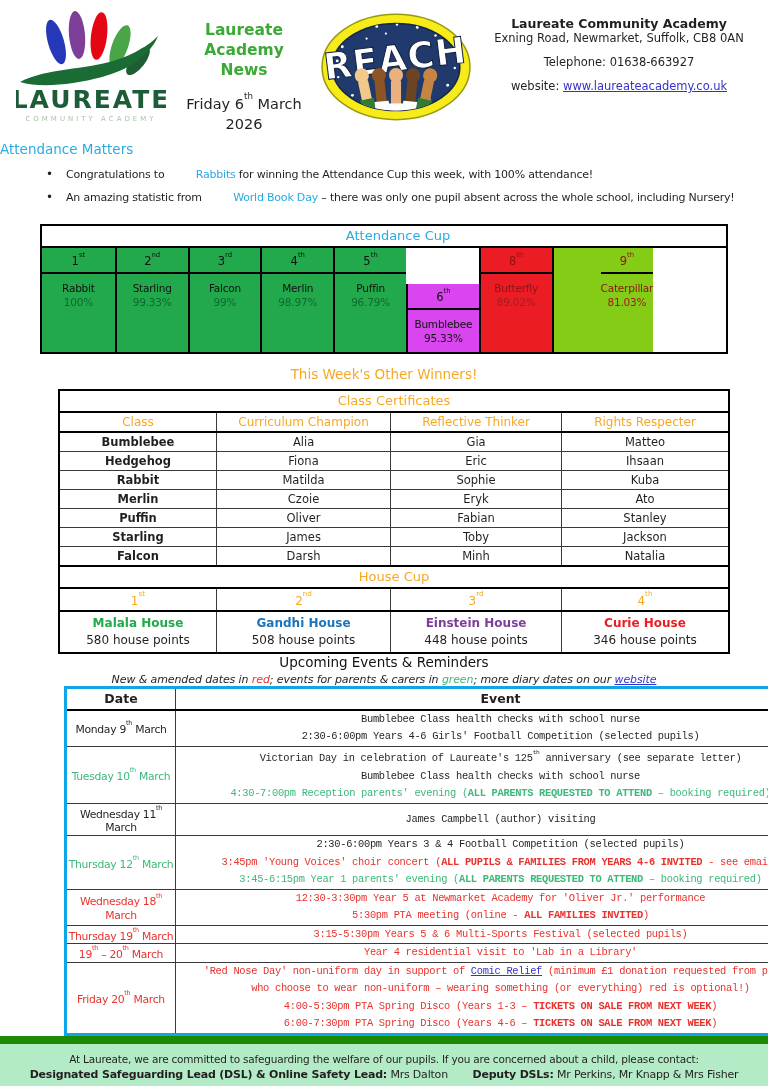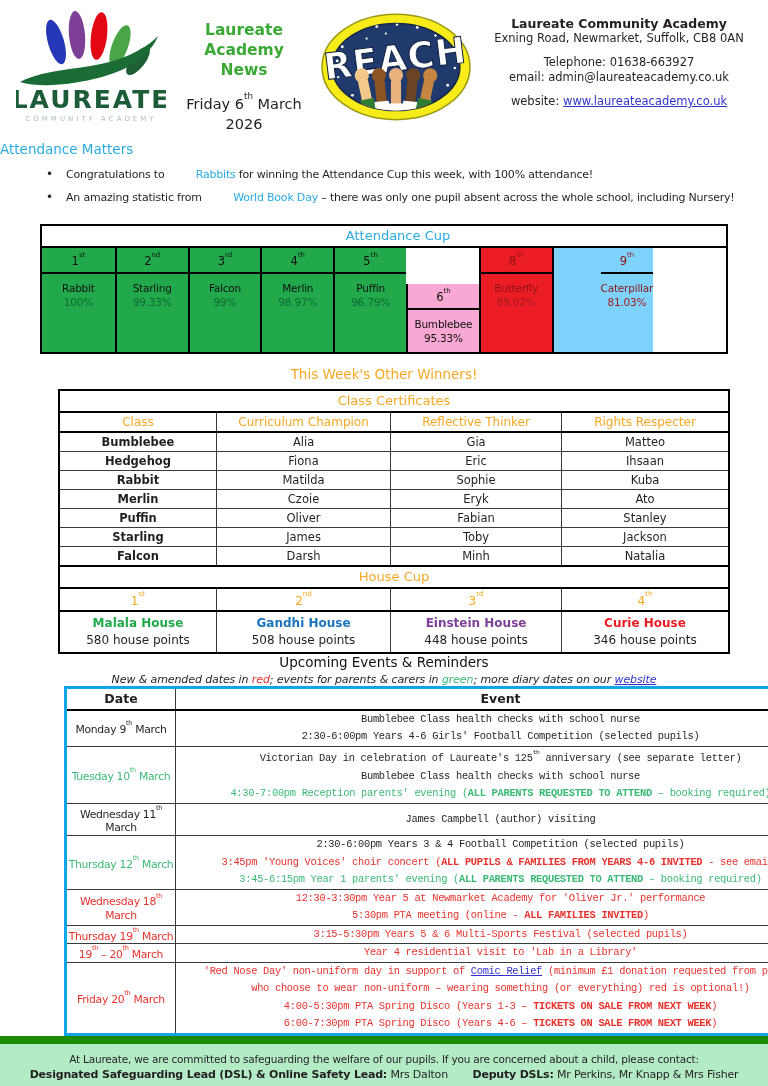--- a/index.html
+++ b/index.html
@@ -148,21 +148,20 @@
               <circle cx="105" cy="62" r="7" fill="#c68642"></circle>
             </g>
         </g>
       </svg>
     </div>
 
     <div class="contact-block">
       <div class="contact-name">Laureate Community Academy</div>
       <div>Exning Road, Newmarket, Suffolk, CB8 0AN</div>
       <div class="contact-phone">Telephone: 01638-663927</div>
-      <div>email: admin@laureateacademy.co.uk</div>
       <div class="contact-web">
         <span>website:</span>
         <span class="link">www.laureateacademy.co.uk</span>
       </div>
     </div>
   </div>
 
   <div class="divider"></div>
 
   <div class="h-cyan">Attendance Matters</div>
@@ -209,35 +208,35 @@
             <div style="color: rgb(12, 107, 45);">98.97%</div>
           </div>
         </div>
         <div class="att-col" style="background: rgb(34, 169, 76);">
           <div class="att-pos" style="color: rgb(17, 17, 17);">5<sup>th</sup></div>
           <div class="att-cell">
             <div style="color: rgb(17, 17, 17);">Puffin</div>
             <div style="color: rgb(12, 107, 45);">96.79%</div>
           </div>
         </div>
-        <div class="att-col" style="background: #f9a8d4; margin-top: 36px;">
+        <div class="att-col" style="background: #d946ef; margin-top: 36px;">
           <div class="att-pos" style="color: rgb(17, 17, 17);">6<sup>th</sup></div>
           <div class="att-cell">
             <div style="color: rgb(17, 17, 17);">Bumblebee</div>
             <div style="color: rgb(17, 17, 17);">95.33%</div>
           </div>
         </div>
         <div class="att-col" style="background: rgb(236, 28, 36);">
           <div class="att-pos" style="color: rgb(141, 21, 21);">8<sup>th</sup></div>
           <div class="att-cell">
             <div style="color: rgb(141, 21, 21);">Butterfly</div>
             <div style="color: rgb(162, 29, 29);">89.02%</div>
           </div>
         </div>
-        <div class="att-col" style="background: #7dd3fc; padding-left: 47px;">
+        <div class="att-col" style="background: #84cc16; padding-left: 47px;">
           <div class="att-pos" style="color: rgb(141, 21, 21);">9<sup>th</sup></div>
           <div class="att-cell">
             <div style="color: rgb(141, 21, 21);">Caterpillar</div>
             <div style="color: rgb(162, 29, 29);">81.03%</div>
           </div>
         </div>
       </div>
   </div>
 
   <div class="h-orange">This Week's Other Winners!</div>

